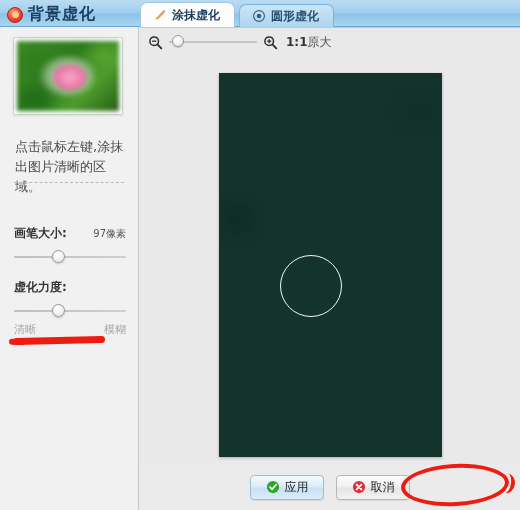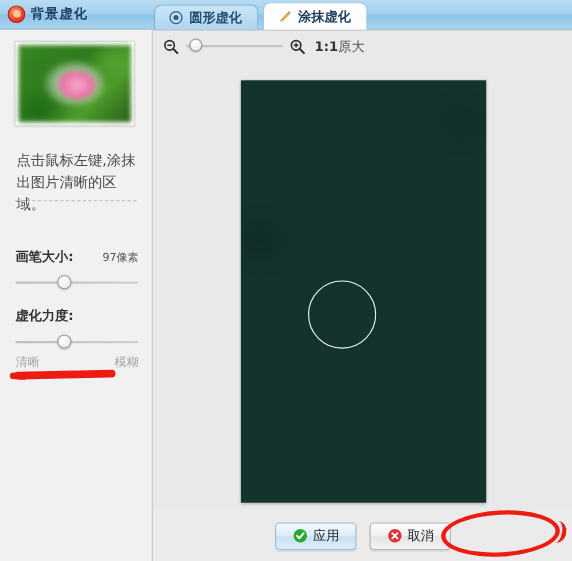--- a/index.html
+++ b/index.html
@@ -37,21 +37,21 @@
     position: relative;
   }
   .app-logo::after {
     content: "";
     position: absolute; left: 4px; top: 3px;
     width: 7px; height: 7px; border-radius: 50%;
     background: #ffd9a8;
     opacity: .85;
   }
   .app-title {
-    font-size: 12px; font-weight: bold; color: #1e3f63;
+    font-size: 16px; font-weight: bold; color: #1e3f63;
     letter-spacing: 1px;
   }
 
   
   .tabs {
     position: absolute; left: 140px; top: 2px;
     display: flex; align-items: flex-end; gap: 4px;
     height: 25px;
   }
   .tab {
@@ -394,35 +394,35 @@
 
 <div id="app">
 
   <div class="titlebar">
     <div class="title-left">
       <div class="app-logo"></div>
       <span class="app-title">背景虚化</span>
     </div>
 
     <div class="tabs">
-      <div class="tab inactive">
-        <svg class="tab-icon" viewBox="0 0 16 16">
-          <circle cx="8" cy="8" r="6.2" fill="none" stroke="#2b5f86" stroke-width="1.3"></circle>
-          <circle cx="8" cy="8" r="2.6" fill="#2b5f86"></circle>
-        </svg>
-        <span>圆形虚化</span>
-      </div>
       <div class="tab active">
         <svg class="tab-icon" viewBox="0 0 16 16">
           <path d="M2.5 13.5 L5 12.2 L4 11 Z" fill="#c98a3c"></path>
           <path d="M4.2 11.4 L10.6 4.2 L12.4 6 L5.6 12.6 Z" fill="#e8a94d" stroke="#b97f2e" stroke-width=".5"></path>
           <path d="M10.6 4.2 L12.6 2.4 L14 3.8 L12.4 6 Z" fill="#8ea7bd" stroke="#5d7governor" stroke-width=".4"></path>
         </svg>
         <span>涂抹虚化</span>
       </div>
+      <div class="tab inactive">
+        <svg class="tab-icon" viewBox="0 0 16 16">
+          <circle cx="8" cy="8" r="6.2" fill="none" stroke="#2b5f86" stroke-width="1.3"></circle>
+          <circle cx="8" cy="8" r="2.6" fill="#2b5f86"></circle>
+        </svg>
+        <span>圆形虚化</span>
+      </div>
     </div>
   </div>
 
   <div class="sidebar">
 
     <div class="preview-box">
       <div class="preview-img"></div>
     </div>
 
     <div class="hint-text">点击鼠标左键,涂抹出图片清晰的区域。</div>

